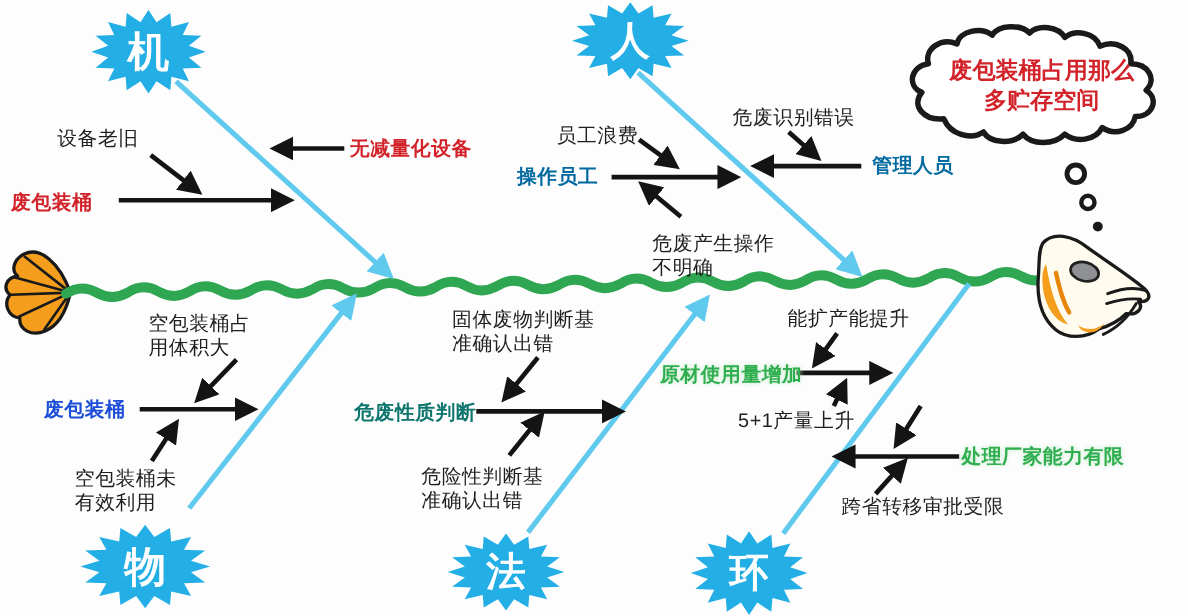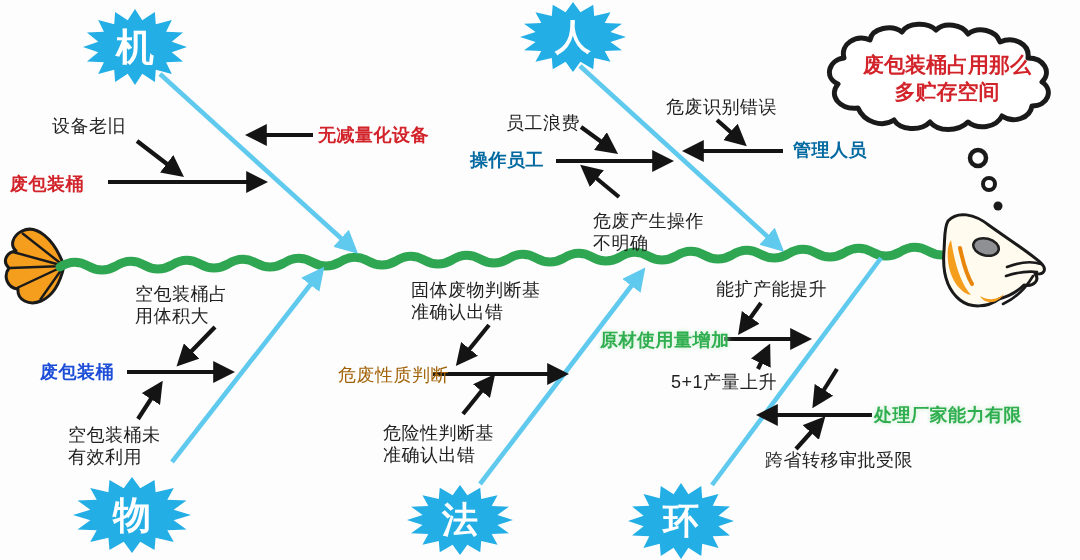--- a/index.html
+++ b/index.html
@@ -8,21 +8,21 @@
     overflow:hidden;font-family:"Liberation Sans","DejaVu Sans",sans-serif;
   }
   .canvas svg{position:absolute;left:0;top:0;z-index:1;}
   .lbl{
     position:absolute;z-index:3;font-size:18px;line-height:1.24;color:#1f1f1f;
     white-space:pre-line;letter-spacing:.5px;
   }
   .red{color:#D2232A;font-weight:bold;}
   .blue{color:#0369a1;font-weight:bold;}
   .orange{color:#1d4ed8;font-weight:bold;}
-  .purple{color:#a16207;font-weight:normal;margin-left:16px;}
+  .purple{color:#0f766e;font-weight:bold;}
   .green{color:#2FAE4F;font-weight:bold;text-shadow:0 0 5px #bfe9c6;}
   .star{
     position:absolute;z-index:2;background:#23AEE5;display:flex;
     align-items:center;justify-content:center;color:#fff;font-weight:bold;
     clip-path:polygon(100% 50%,85.3% 57%,96.2% 69.1%,79.9% 70%,85.4% 85.4%,70% 79.9%,
       69.1% 96.2%,57% 85.3%,50% 100%,43% 85.3%,30.9% 96.2%,30% 79.9%,14.6% 85.4%,
       20.1% 70%,3.8% 69.1%,14.7% 57%,0% 50%,14.7% 43%,3.8% 30.9%,20.1% 30%,
       14.6% 14.6%,30% 20.1%,30.9% 3.8%,43% 14.7%,50% 0%,57% 14.7%,69.1% 3.8%,
       70% 20.1%,85.4% 14.6%,79.9% 30%,96.2% 30.9%,85.3% 43%);
   }

